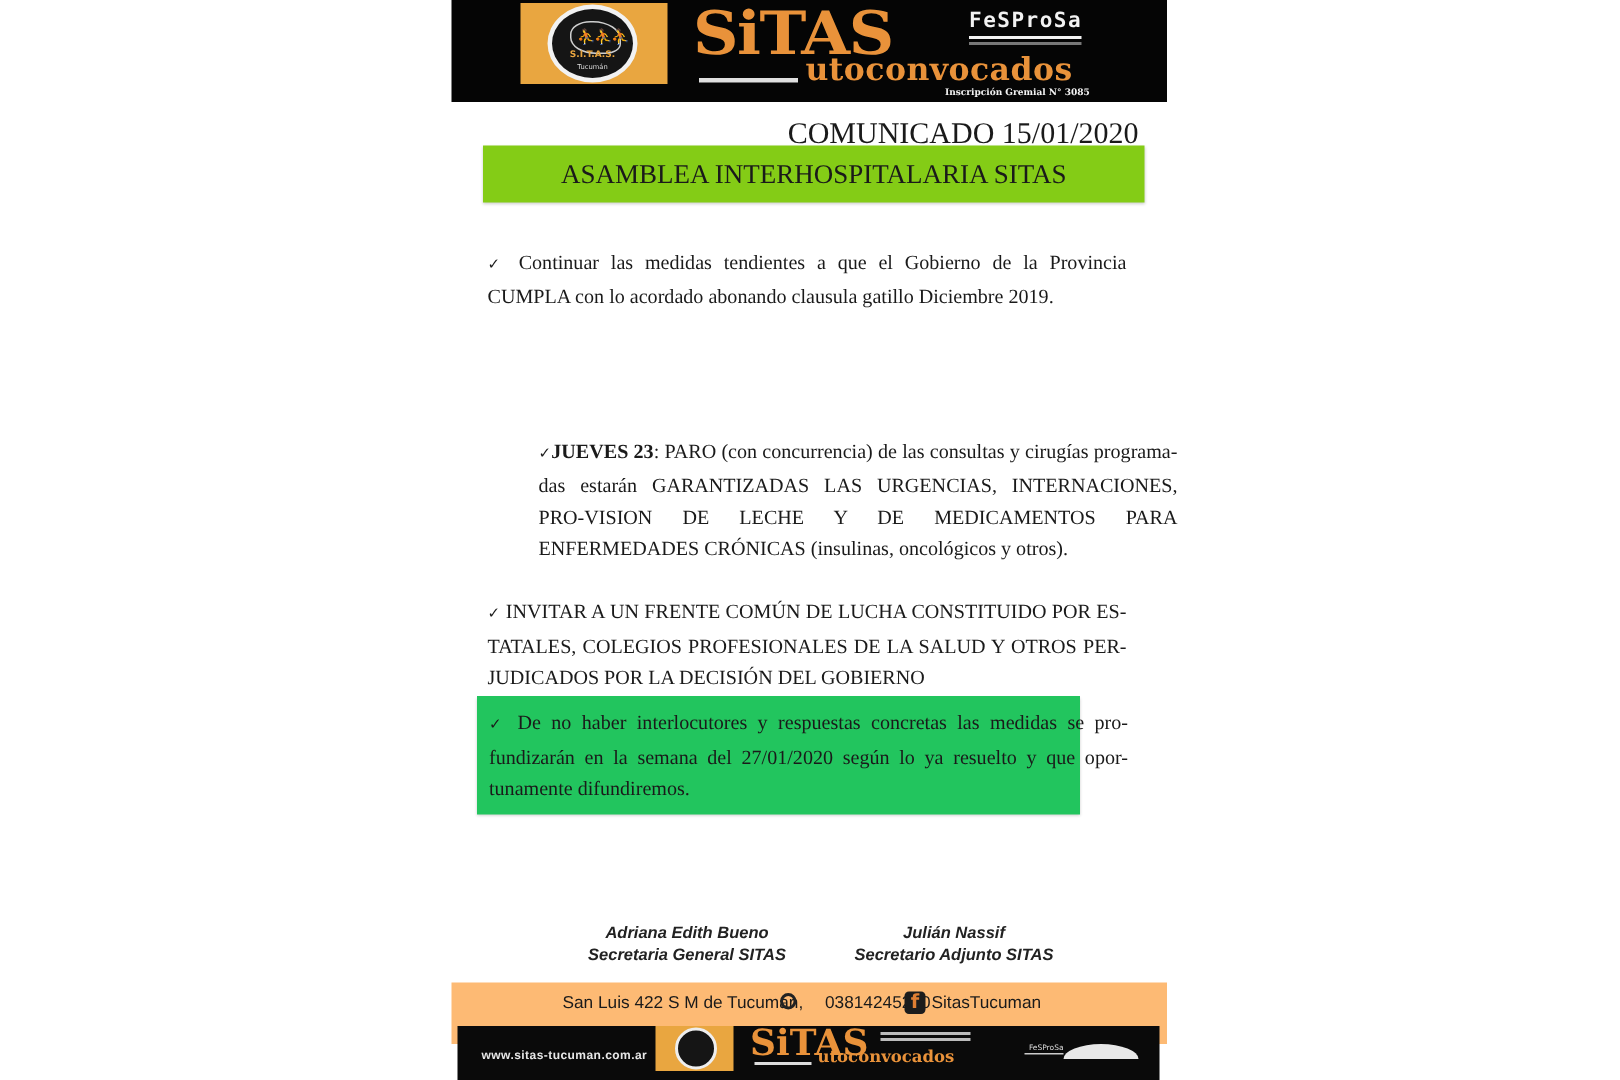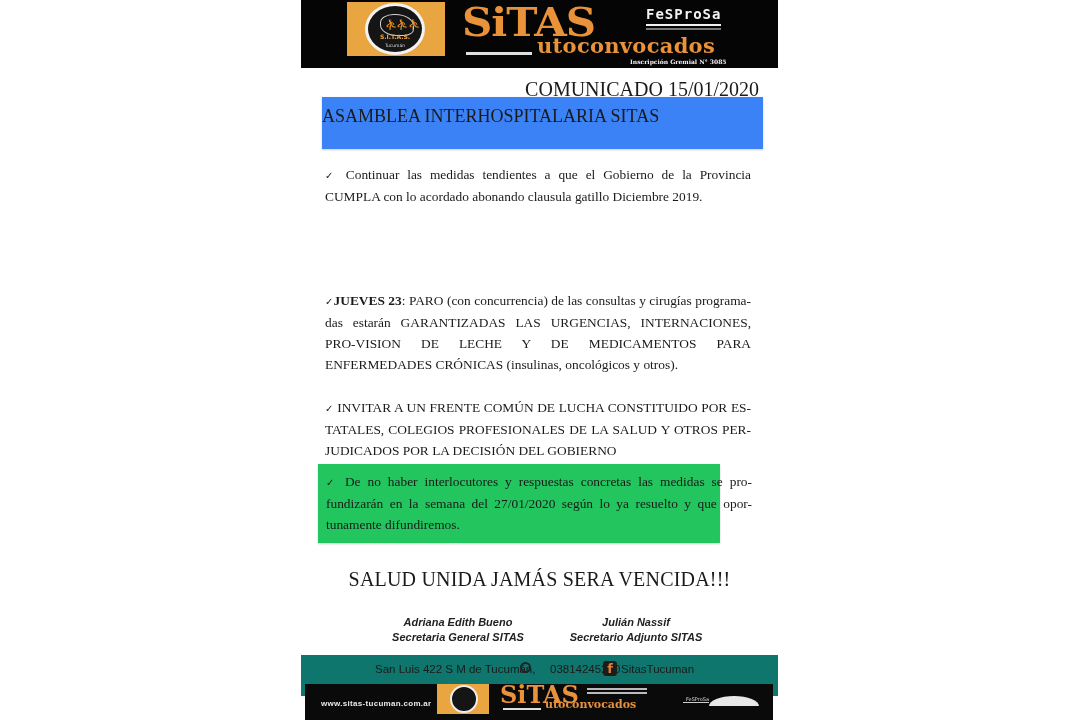--- a/index.html
+++ b/index.html
@@ -25,45 +25,45 @@
   .banner .auto { position: absolute; left: 236px; top: 33px; font-family: "DejaVu Serif", serif; font-weight: bold;
     font-size: 21px; color: #e9923a; letter-spacing: 0.3px; }
   .banner .fesprosa { position: absolute; left: 345px; top: 6px; font-family: "DejaVu Sans Mono", monospace; font-weight: bold;
     font-size: 14px; color: #f2f2f2; letter-spacing: 1px; }
   .banner .fesp-line { position: absolute; left: 345px; top: 24px; width: 75px; height: 2px; background: #f2f2f2; }
   .banner .fesp-sub { position: absolute; left: 345px; top: 28px; width: 75px; height: 2px; background: #777; }
   .banner .inscripcion { position: absolute; left: 329px; top: 58px; font-family: "DejaVu Serif", serif; font-weight: bold;
     font-size: 6px; color: #f2f2f2; }
 
   .comunicado { position: absolute; right: 19px; top: 78px; font-size: 20px; }
-  .title-box { position: absolute; left: 21px; top: 97px; width: 441px; height: 52px; background: #3b82f6;
-    box-shadow: 0 1px 2px rgba(0,0,0,0.2); text-align: left; font-size: 18px; line-height: 38px; }
+  .title-box { position: absolute; left: 21px; top: 97px; width: 441px; height: 38px; background: #84cc16;
+    box-shadow: 0 1px 2px rgba(0,0,0,0.2); text-align: center; font-size: 18px; line-height: 38px; }
 
   .body-text { position: absolute; left: 24px; width: 426px; font-size: 13.4px; line-height: 21px; text-align: justify; }
   .body-text b { font-weight: bold; }
   .check { font-family: "DejaVu Sans", sans-serif; font-size: 10px; }
 
   .resol-label { top: 144px; }
   .item1 { top: 164px; }
   .item2 { top: 227px; }
-  .item3 { top: 290px; }
+  .item3 { top: 290px; margin-left: 34px; }
   .item4 { top: 397px; }
 
   .note-box { position: absolute; left: 17px; top: 464px; width: 402px; height: 79px; background: #22c55e;
     box-shadow: 0 1px 2px rgba(0,0,0,0.2); }
   .note-box .txt { position: absolute; left: 8px; top: 7px; width: 426px; font-size: 13.4px; line-height: 21px; text-align: justify; }
 
   .slogan { position: absolute; left: 0; width: 477px; top: 568px; text-align: center; font-size: 20px; letter-spacing: 0.2px; }
 
   .sig { position: absolute; top: 615px; width: 200px; text-align: center; font-family: "Liberation Sans", sans-serif;
     font-style: italic; font-weight: bold; font-size: 11px; line-height: 15px; color: #222; }
   .sig.left { left: 57px; }
   .sig.right { left: 235px; }
 
-  .contact-bar { position: absolute; left: 0; top: 655px; width: 477px; height: 41px; background: #0f766e;
+  .contact-bar { position: absolute; left: 0; top: 655px; width: 477px; height: 41px; background: #fdba74;
     font-family: "Liberation Sans", sans-serif; font-size: 11.5px; color: #1a1a1a; }
   .contact-bar .addr { position: absolute; left: 74px; top: 8px; }
   .contact-bar .phone-icon { position: absolute; left: 219px; top: 7px; width: 11px; height: 11px; border: 2px solid #222; border-radius: 50%; box-sizing: border-box; }
   .contact-bar .phone { position: absolute; left: 249px; top: 8px; }
   .contact-bar .fb-icon { position: absolute; left: 302px; top: 6px; width: 14px; height: 15px; background: #1c1c1c; border-radius: 3px;
     color: #e07f33; font-weight: bold; font-size: 13px; text-align: center; line-height: 16px; font-family: "DejaVu Sans", sans-serif; }
   .contact-bar .fb { position: absolute; left: 320px; top: 8px; }
 
   .footer { position: absolute; left: 4px; top: 684px; width: 468px; height: 36px; background: #0a0a0a; text-align: right; }
   .footer .web { position: absolute; left: 16px; top: 15px; font-family: "Liberation Sans", sans-serif; font-weight: bold; font-size: 8px; color: #e8e8e8; letter-spacing: 0.3px; }
@@ -116,21 +116,20 @@
   <div class="body-text item4">
     <span class="check">✓</span><span>  INVITAR A UN FRENTE COMÚN DE LUCHA CONSTITUIDO POR ES-TATALES, COLEGIOS PROFESIONALES DE LA SALUD Y OTROS PER-JUDICADOS POR LA DECISIÓN DEL GOBIERNO</span>
   </div>
 
   <div class="note-box">
     <div class="txt">
       <span class="check">✓</span><span> De no haber interlocutores y respuestas concretas las medidas se pro-fundizarán en la semana del 27/01/2020 según lo ya resuelto y que opor-tunamente difundiremos.</span>
     </div>
   </div>
 
-  <div class="slogan">SALUD UNIDA JAMÁS SERA VENCIDA!!!</div>
 
   <div class="sig right">
     <div>Julián Nassif</div>
     <div>Secretario Adjunto SITAS</div>
   </div>
   <div class="sig left">
     <div>Adriana Edith Bueno</div>
     <div>Secretaria General SITAS</div>
   </div>
 

